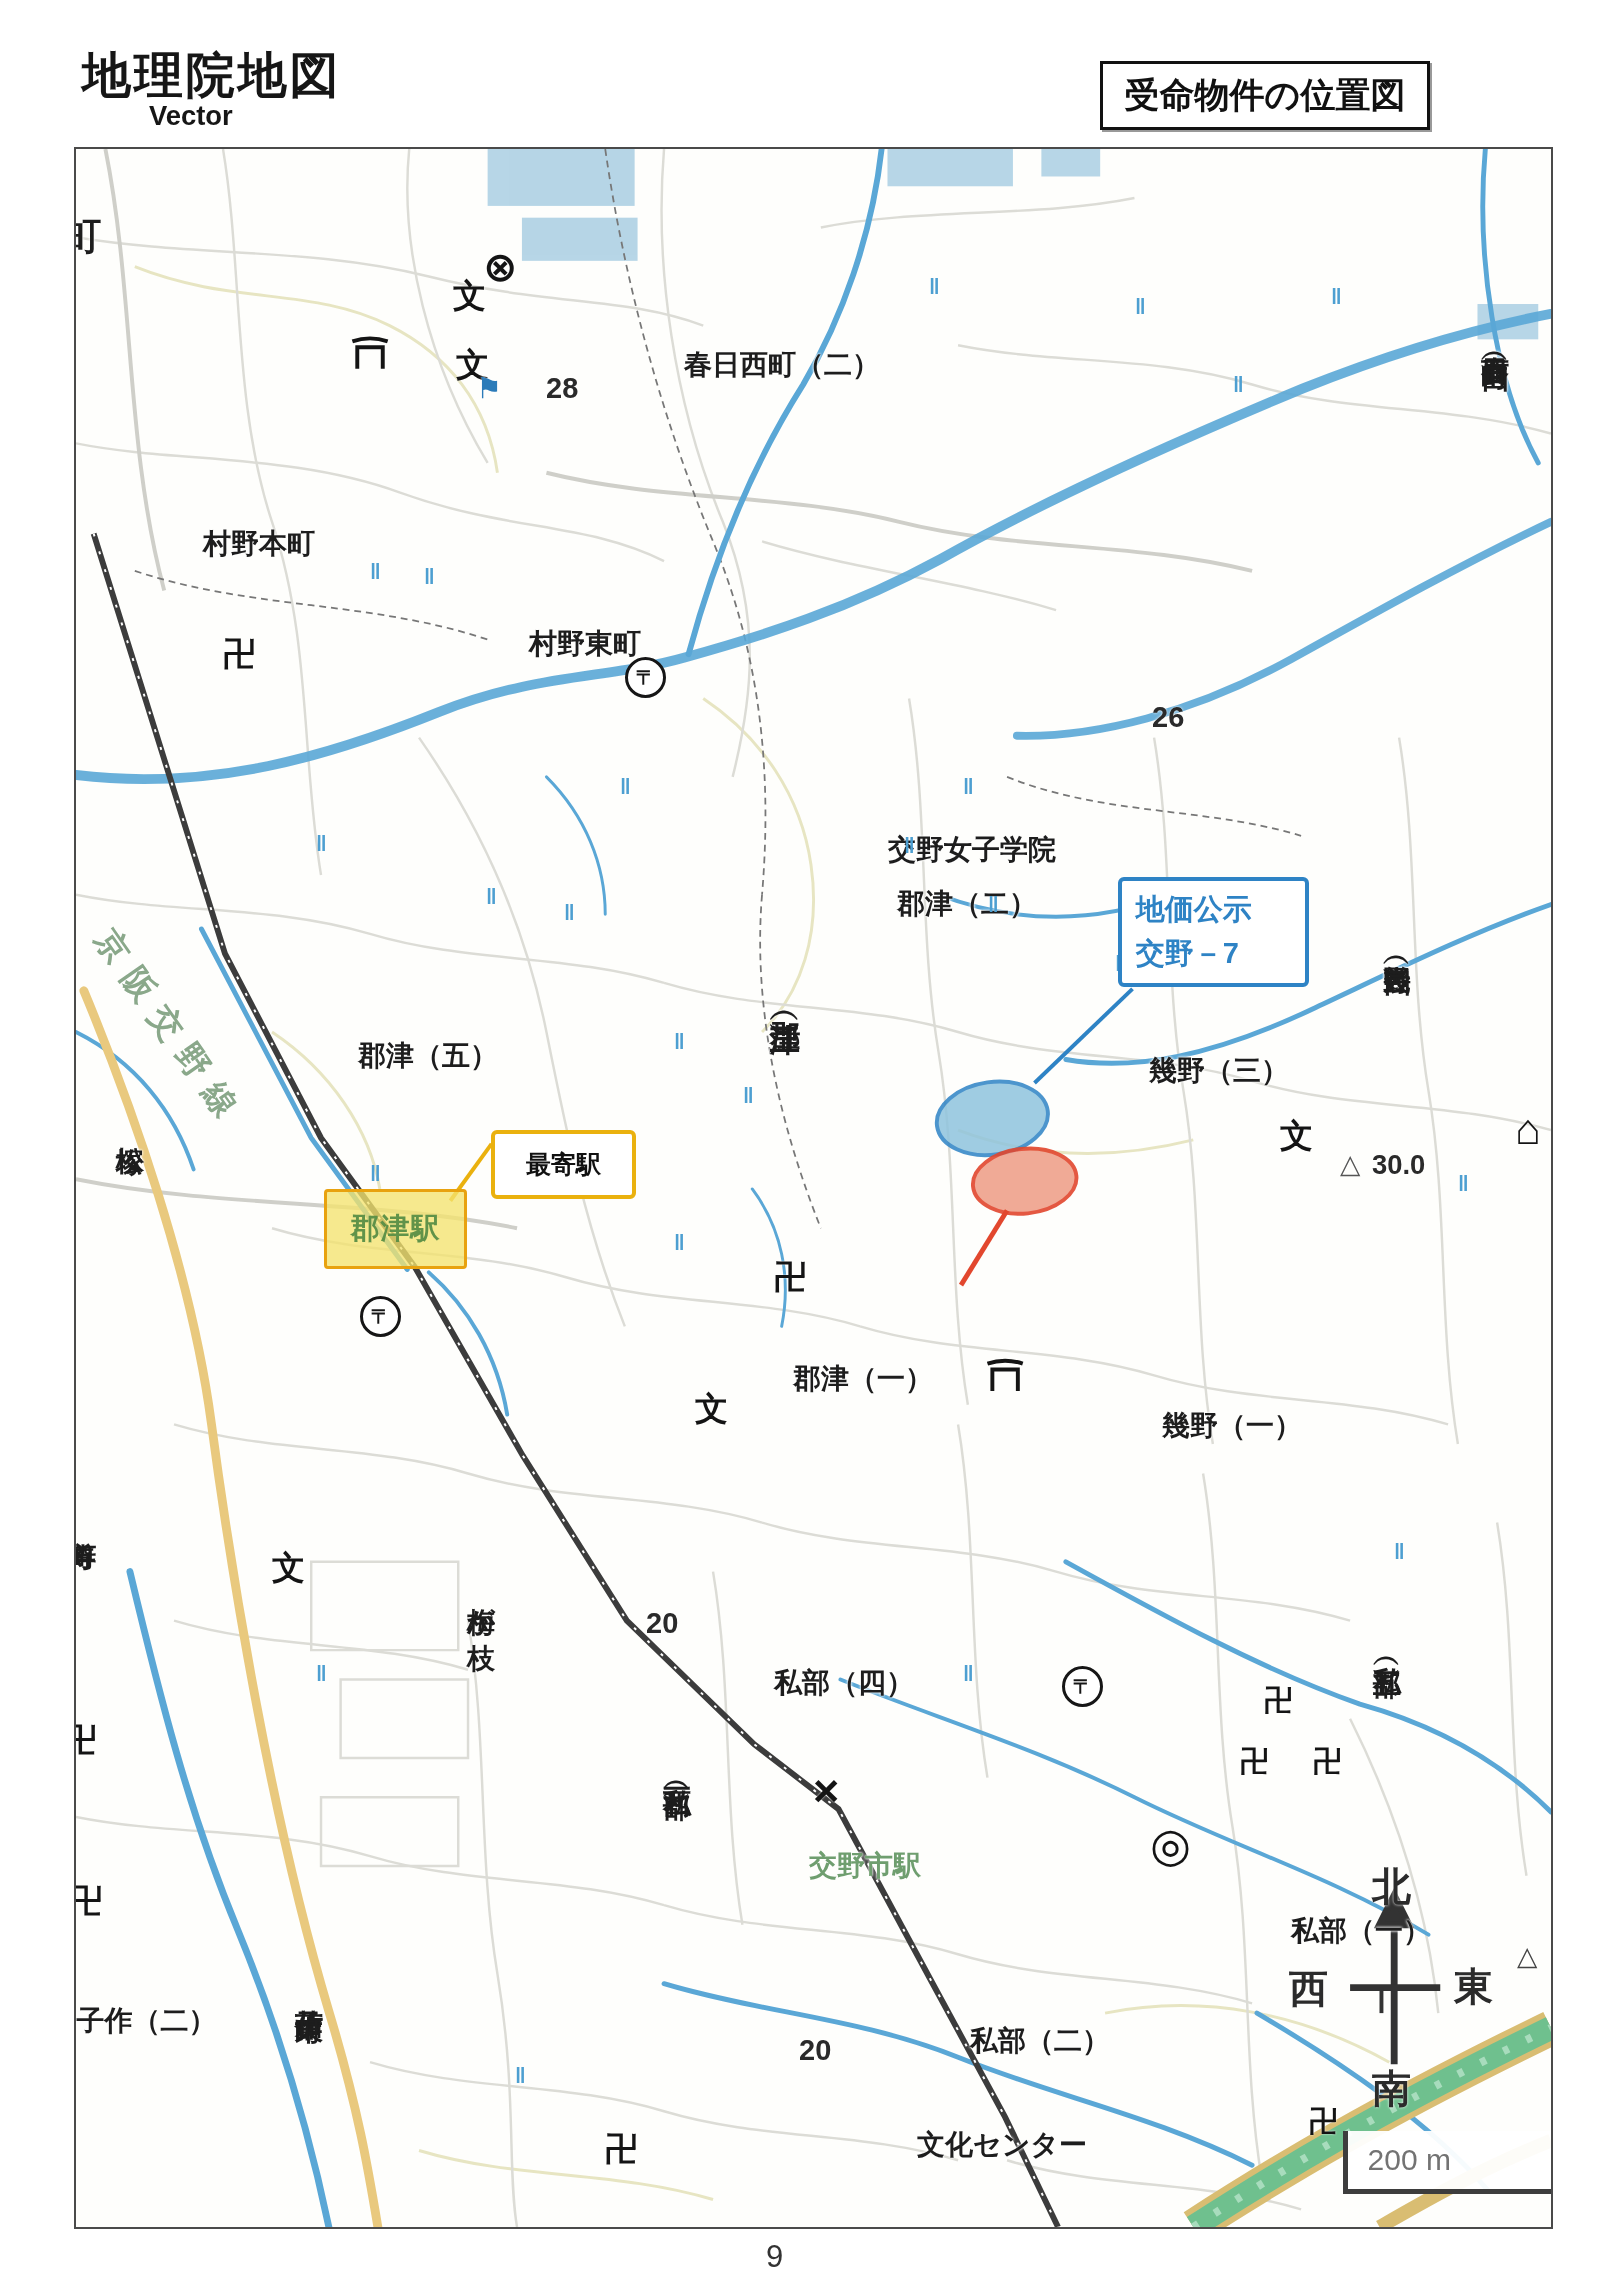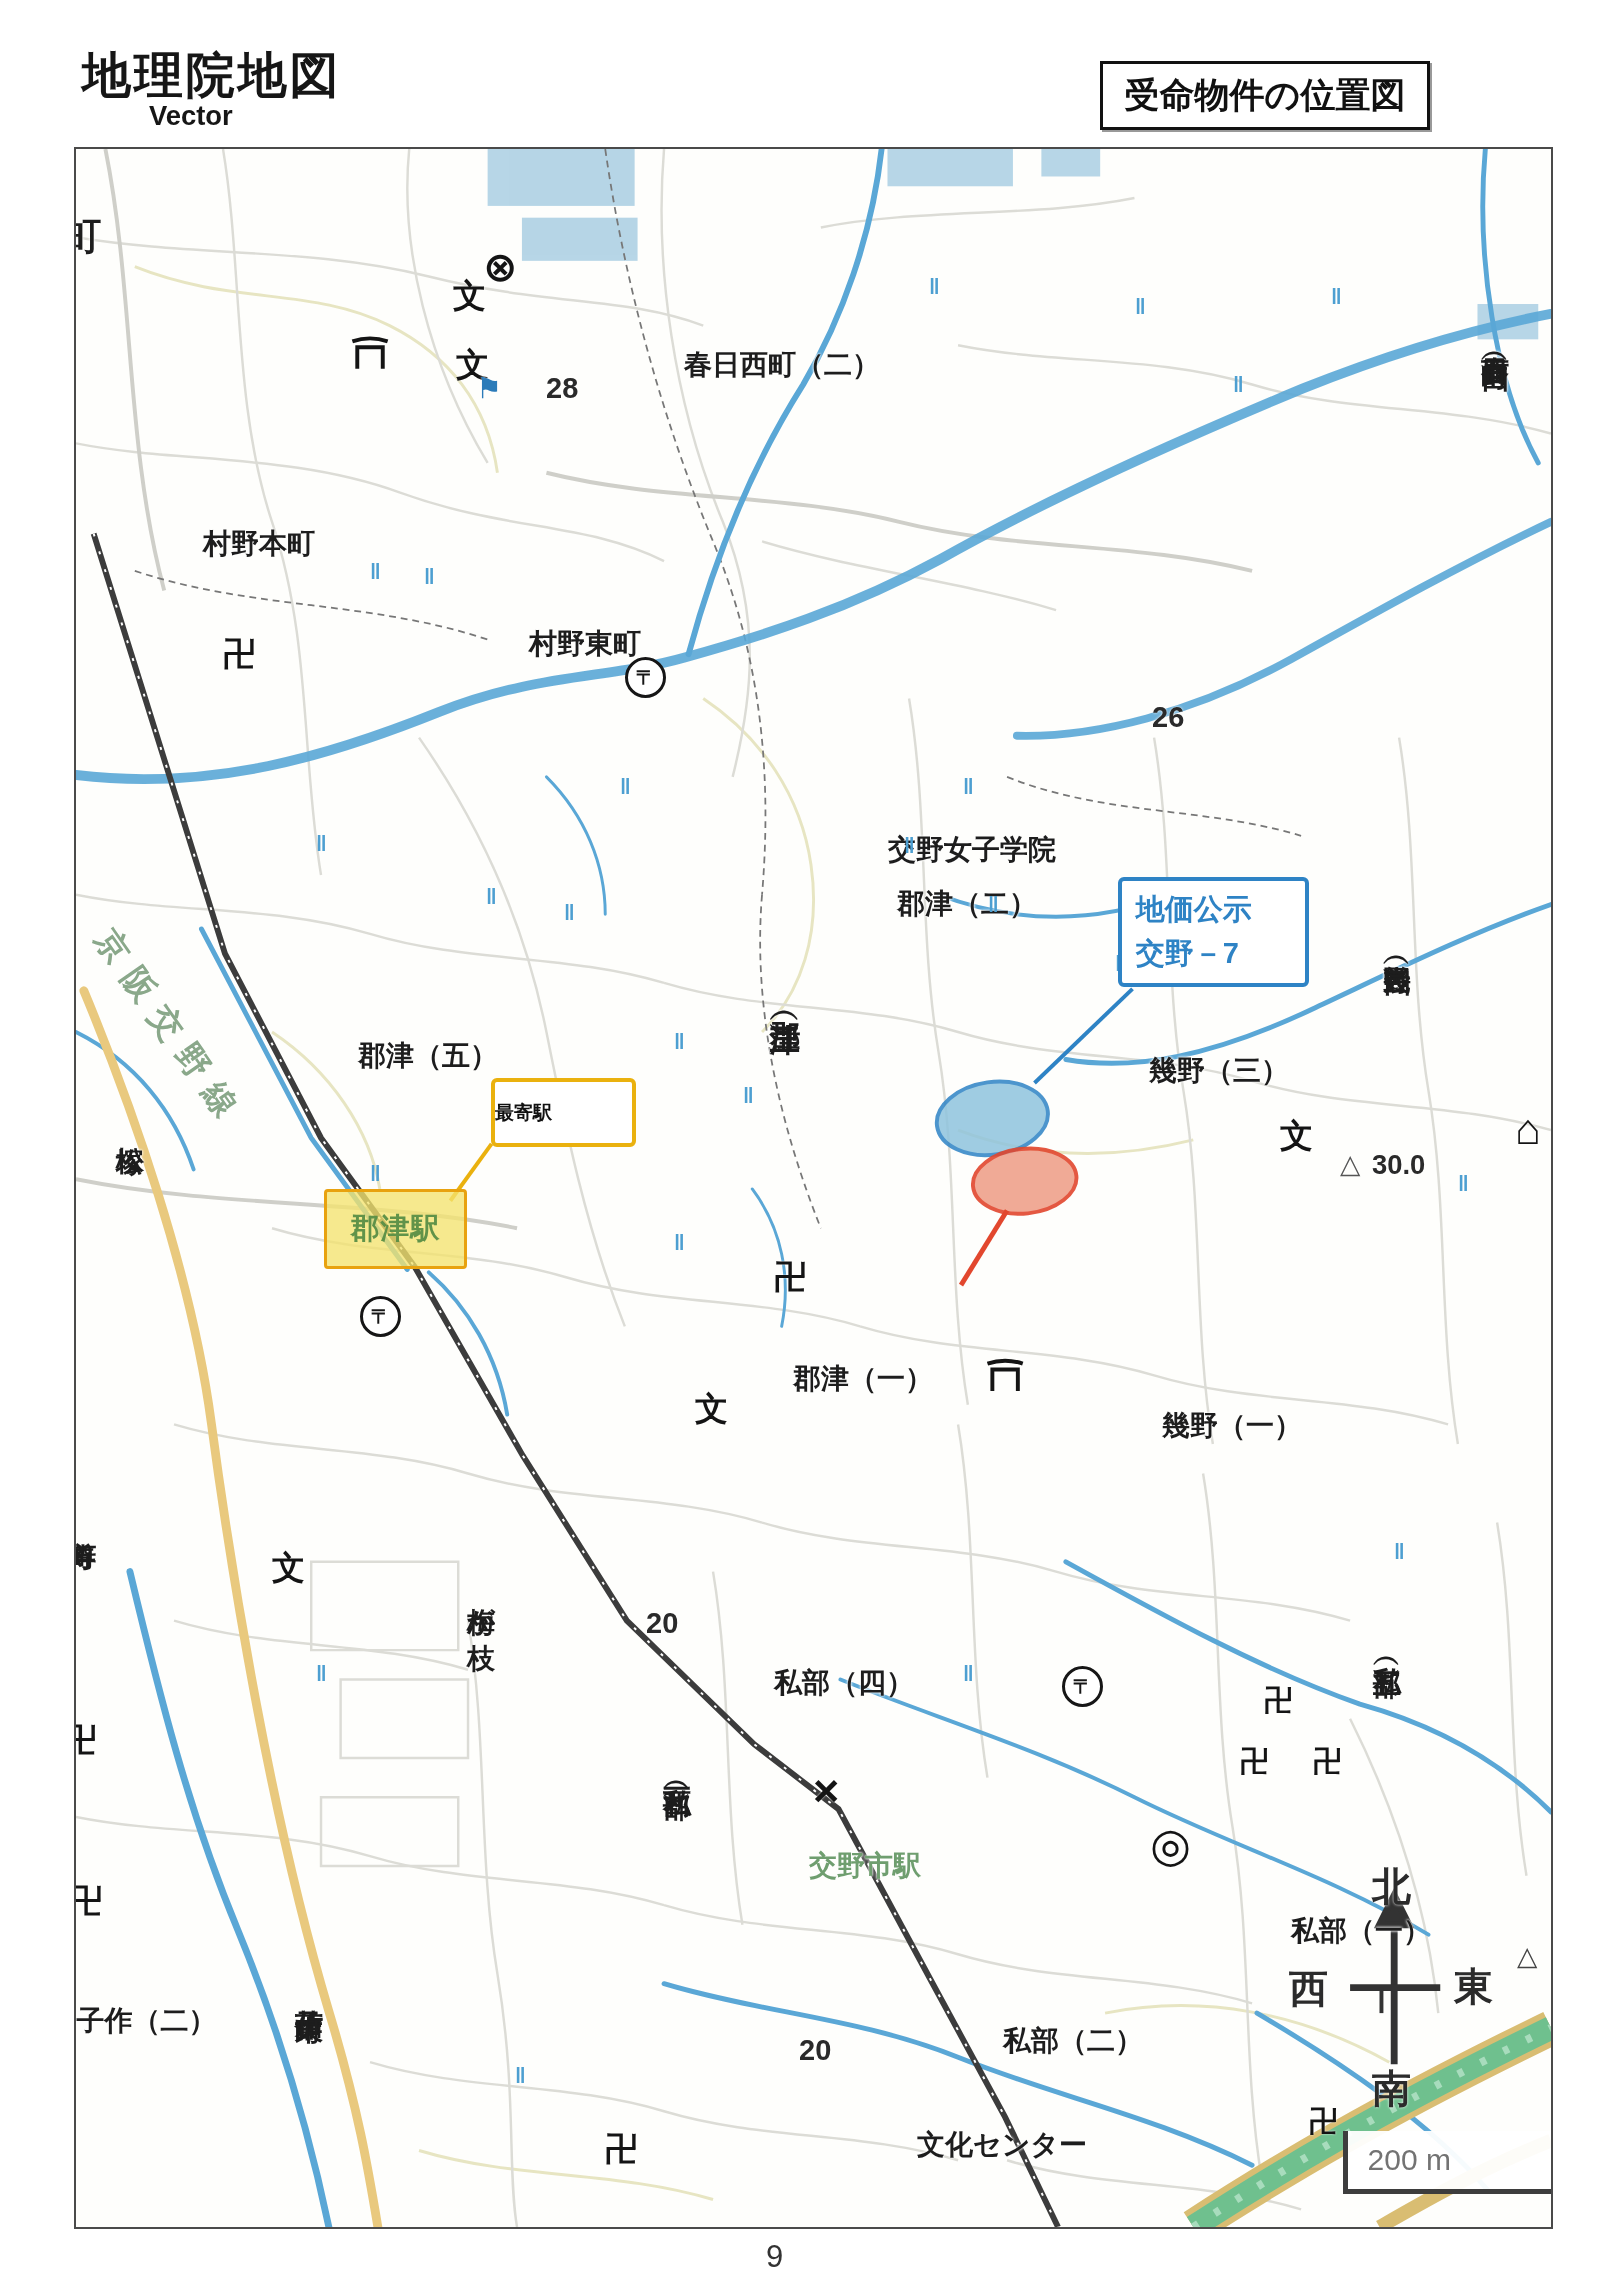--- a/index.html
+++ b/index.html
@@ -35,22 +35,22 @@
     background:#fff;display:flex;align-items:center;justify-content:center;
     font-size:19.6px;font-weight:700;color:#161616;line-height:1;
   }
   
   .co{position:absolute;background:#fff;font-weight:700;display:flex;flex-direction:column;
       align-items:flex-start;justify-content:center;border-radius:5.9px;}
   .co-blue{left:1042px;top:728px;width:169px;height:102px;border:4.9px solid #2e83c5;color:#2e83c5;
            font-size:29px;padding-left:13.7px;gap:3.9px;}
   .co-red{left:727px;top:1135px;width:192px;height:69px;border:4.9px solid #e2472e;color:#e2472e;
           font-size:32px;align-items:center;padding-left:0;}
-  .co-yellow{left:415px;top:929px;width:137px;height:61px;border:4.9px solid #eab10e;color:#111;
-             font-size:19px;align-items:flex-start;}
+  .co-yellow{left:415px;top:981px;width:137px;height:61px;border:4.9px solid #eab10e;color:#111;
+             font-size:25px;align-items:center;}
   .station-hl{
     position:absolute;left:248px;top:1040px;width:137px;height:74px;
     background:rgba(243,227,110,0.78);border:3.9px solid #e8a20f;border-radius:3.9px;
     display:flex;align-items:center;justify-content:center;
     font-size:29px;font-weight:700;color:rgba(88,142,70,0.95);letter-spacing:1px;
   }
   
   .cmp{position:absolute;font-size:39px;font-weight:700;color:#2b2b2b;text-shadow:0 0 2.9px #fff;}
   
   .scalebar{
@@ -208,21 +208,21 @@
   <span class="lbl" style="left:1073px;top:907px;">幾野（三）</span>
   <span class="lbl v" style="left:1306px;top:794px;">幾野（四）</span>
   <span class="lbl" style="left:1086px;top:1262px;">幾野（一）</span>
   <span class="lbl v" style="left:39px;top:975px;">松塚</span>
   <span class="lbl" style="left:41px;top:774px;color:#8aa88a;font-size:33px;letter-spacing:13.7px;transform:rotate(55deg);transform-origin:left top;">京阪交野線</span>
   <span class="lbl v" style="left:390px;top:1436px;">梅が枝</span>
   <span class="lbl" style="left:698px;top:1519px;">私部（四）</span>
   <span class="lbl v" style="left:586px;top:1617px;">私部西（一）</span>
   <span class="lbl v" style="left:1296px;top:1495px;">私部（五）</span>
   <span class="lbl" style="left:1215px;top:1767px;">私部（一）</span>
-  <span class="lbl" style="left:894px;top:1877px;margin-left:33px;">私部（二）</span>
+  <span class="lbl" style="left:894px;top:1877px;">私部（二）</span>
   <span class="lbl" style="left:841px;top:1933px;margin-top:48px;">文化センター</span>
   <span class="lbl" style="left:-27.4px;top:1857px;">茄子作（二）</span>
   <span class="lbl v" style="left:218px;top:1838px;">茄子作東町</span>
   <span class="lbl green" style="left:733px;top:1654px;">交野市駅</span>
   <span class="lbl v" style="left:-5.9px;top:1372px;font-size:25.5px;">尊寺町</span>
 
   <span class="elev" style="left:470px;top:223px;">28</span>
   <span class="elev" style="left:1076px;top:552px;">26</span>
   <span class="elev" style="left:570px;top:1458px;">20</span>
   <span class="elev" style="left:723px;top:1885px;">20</span>

